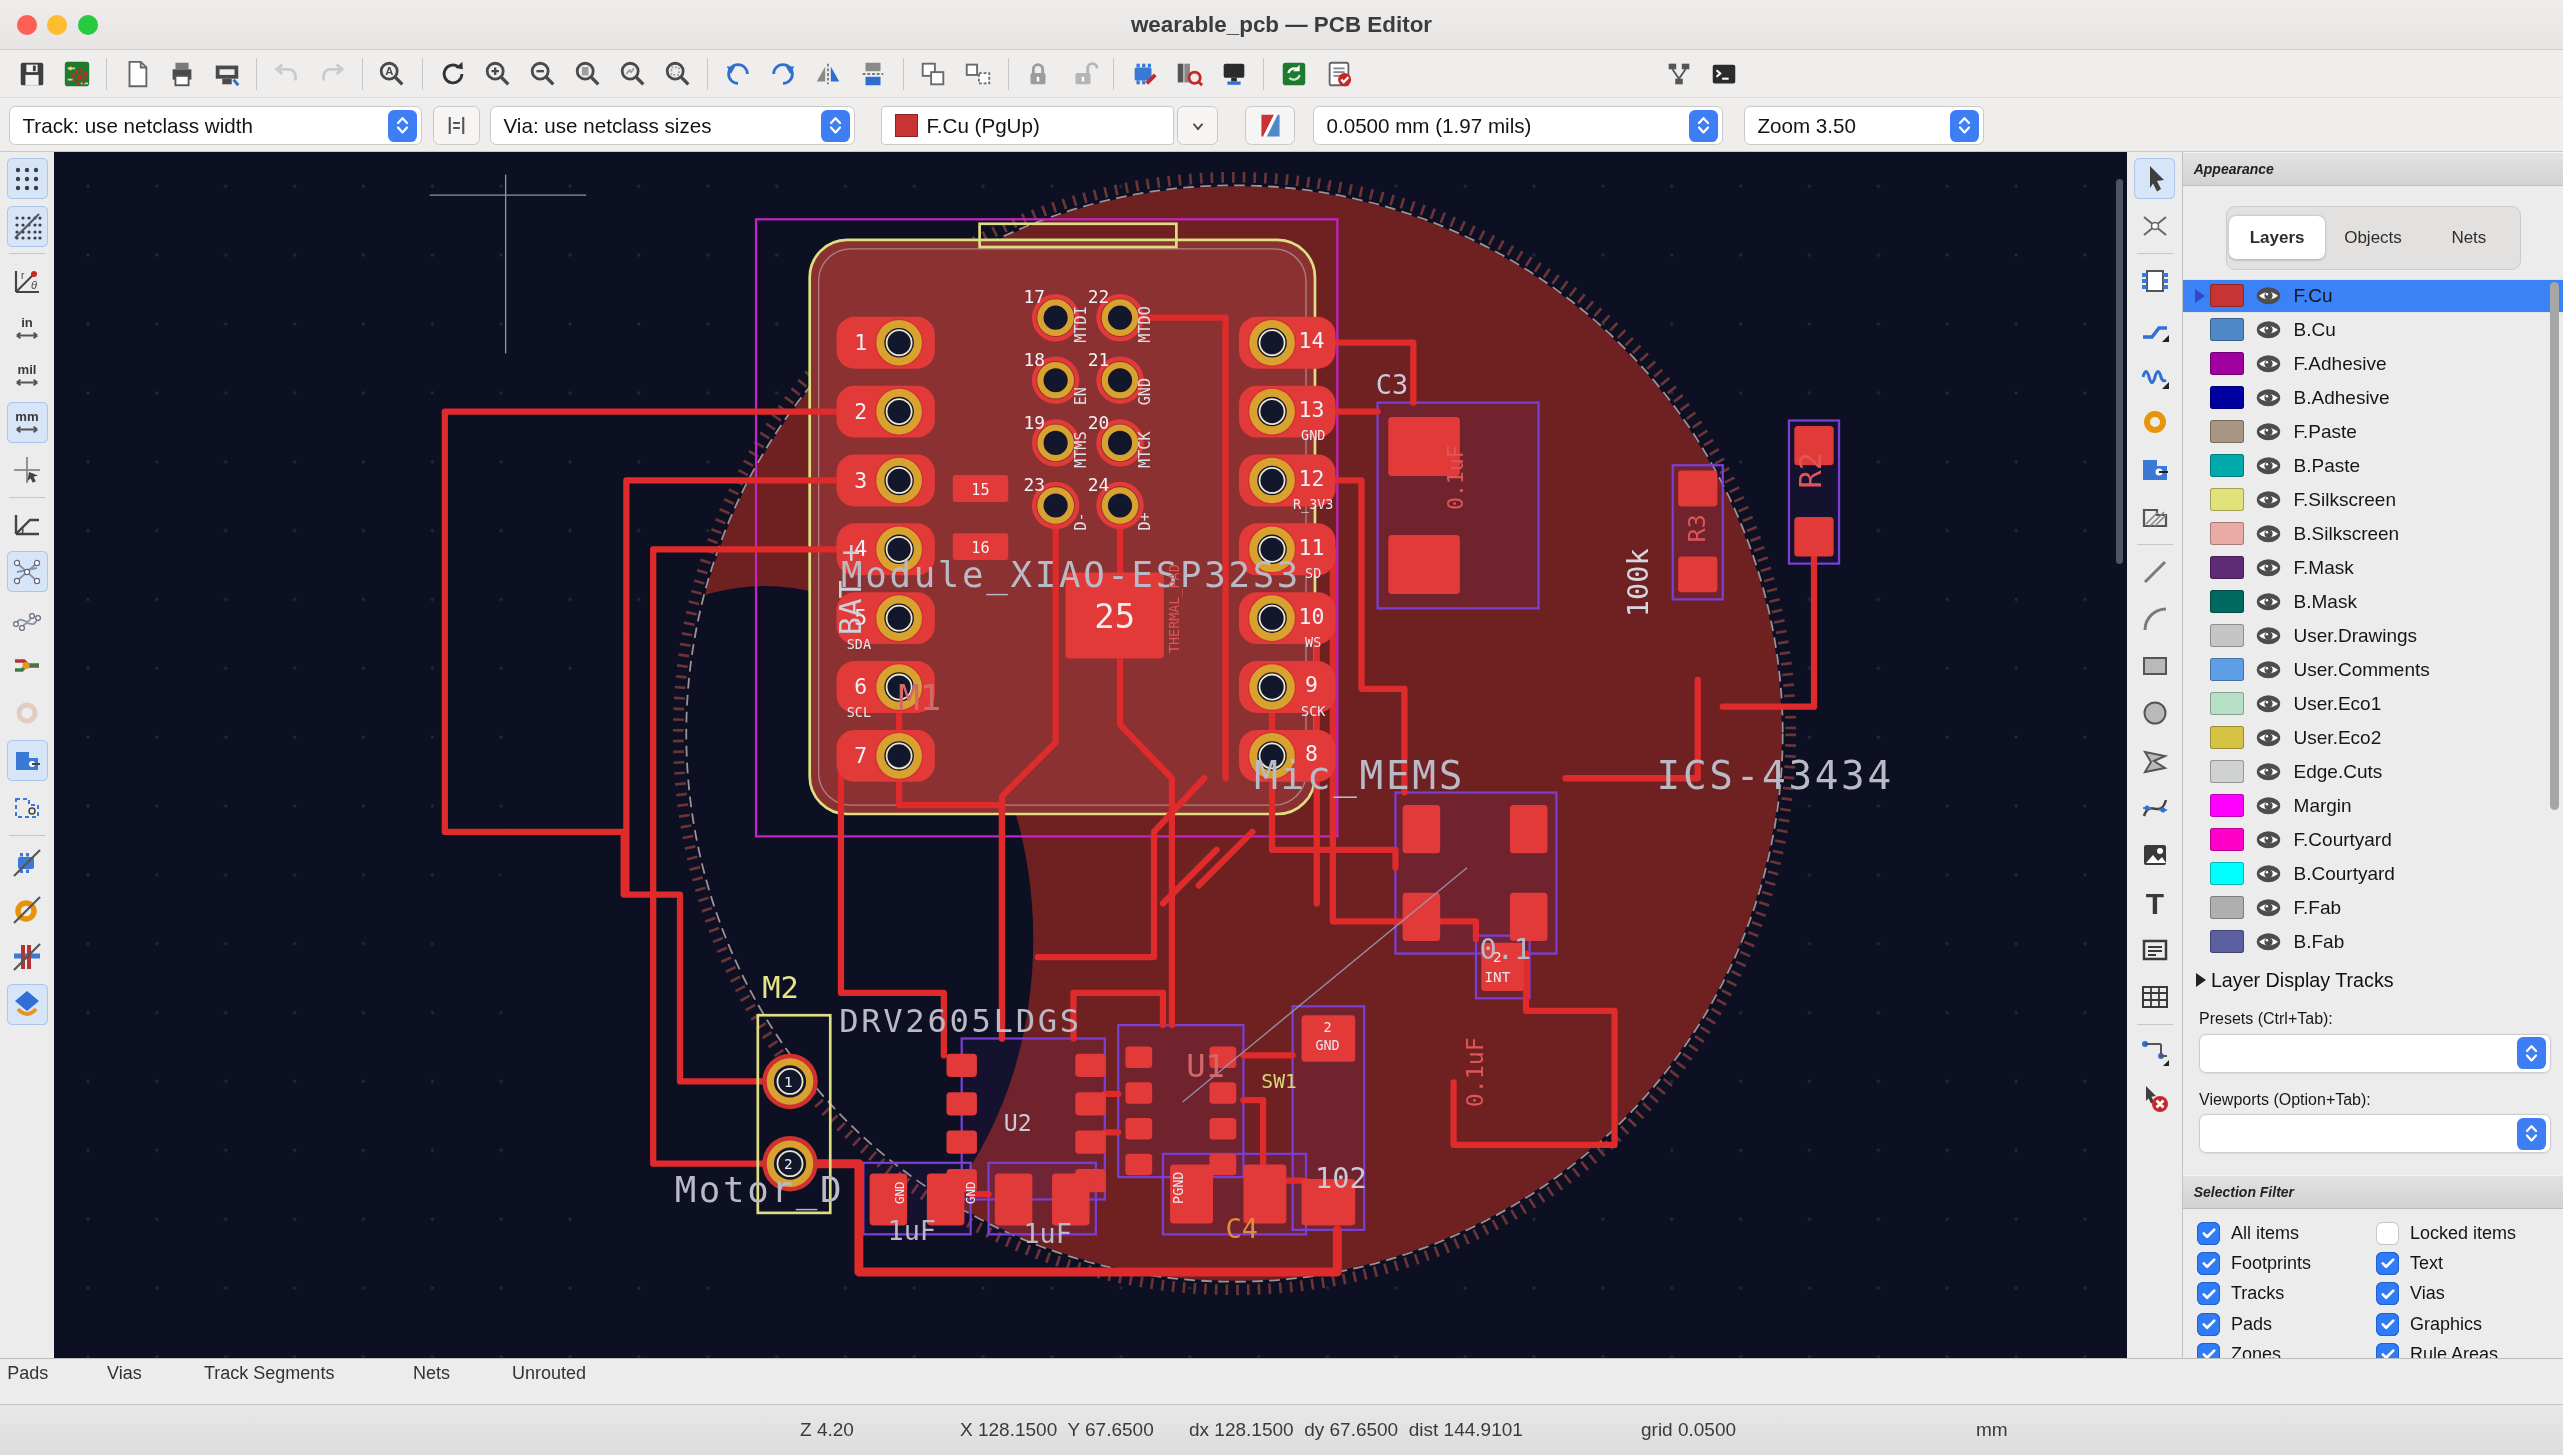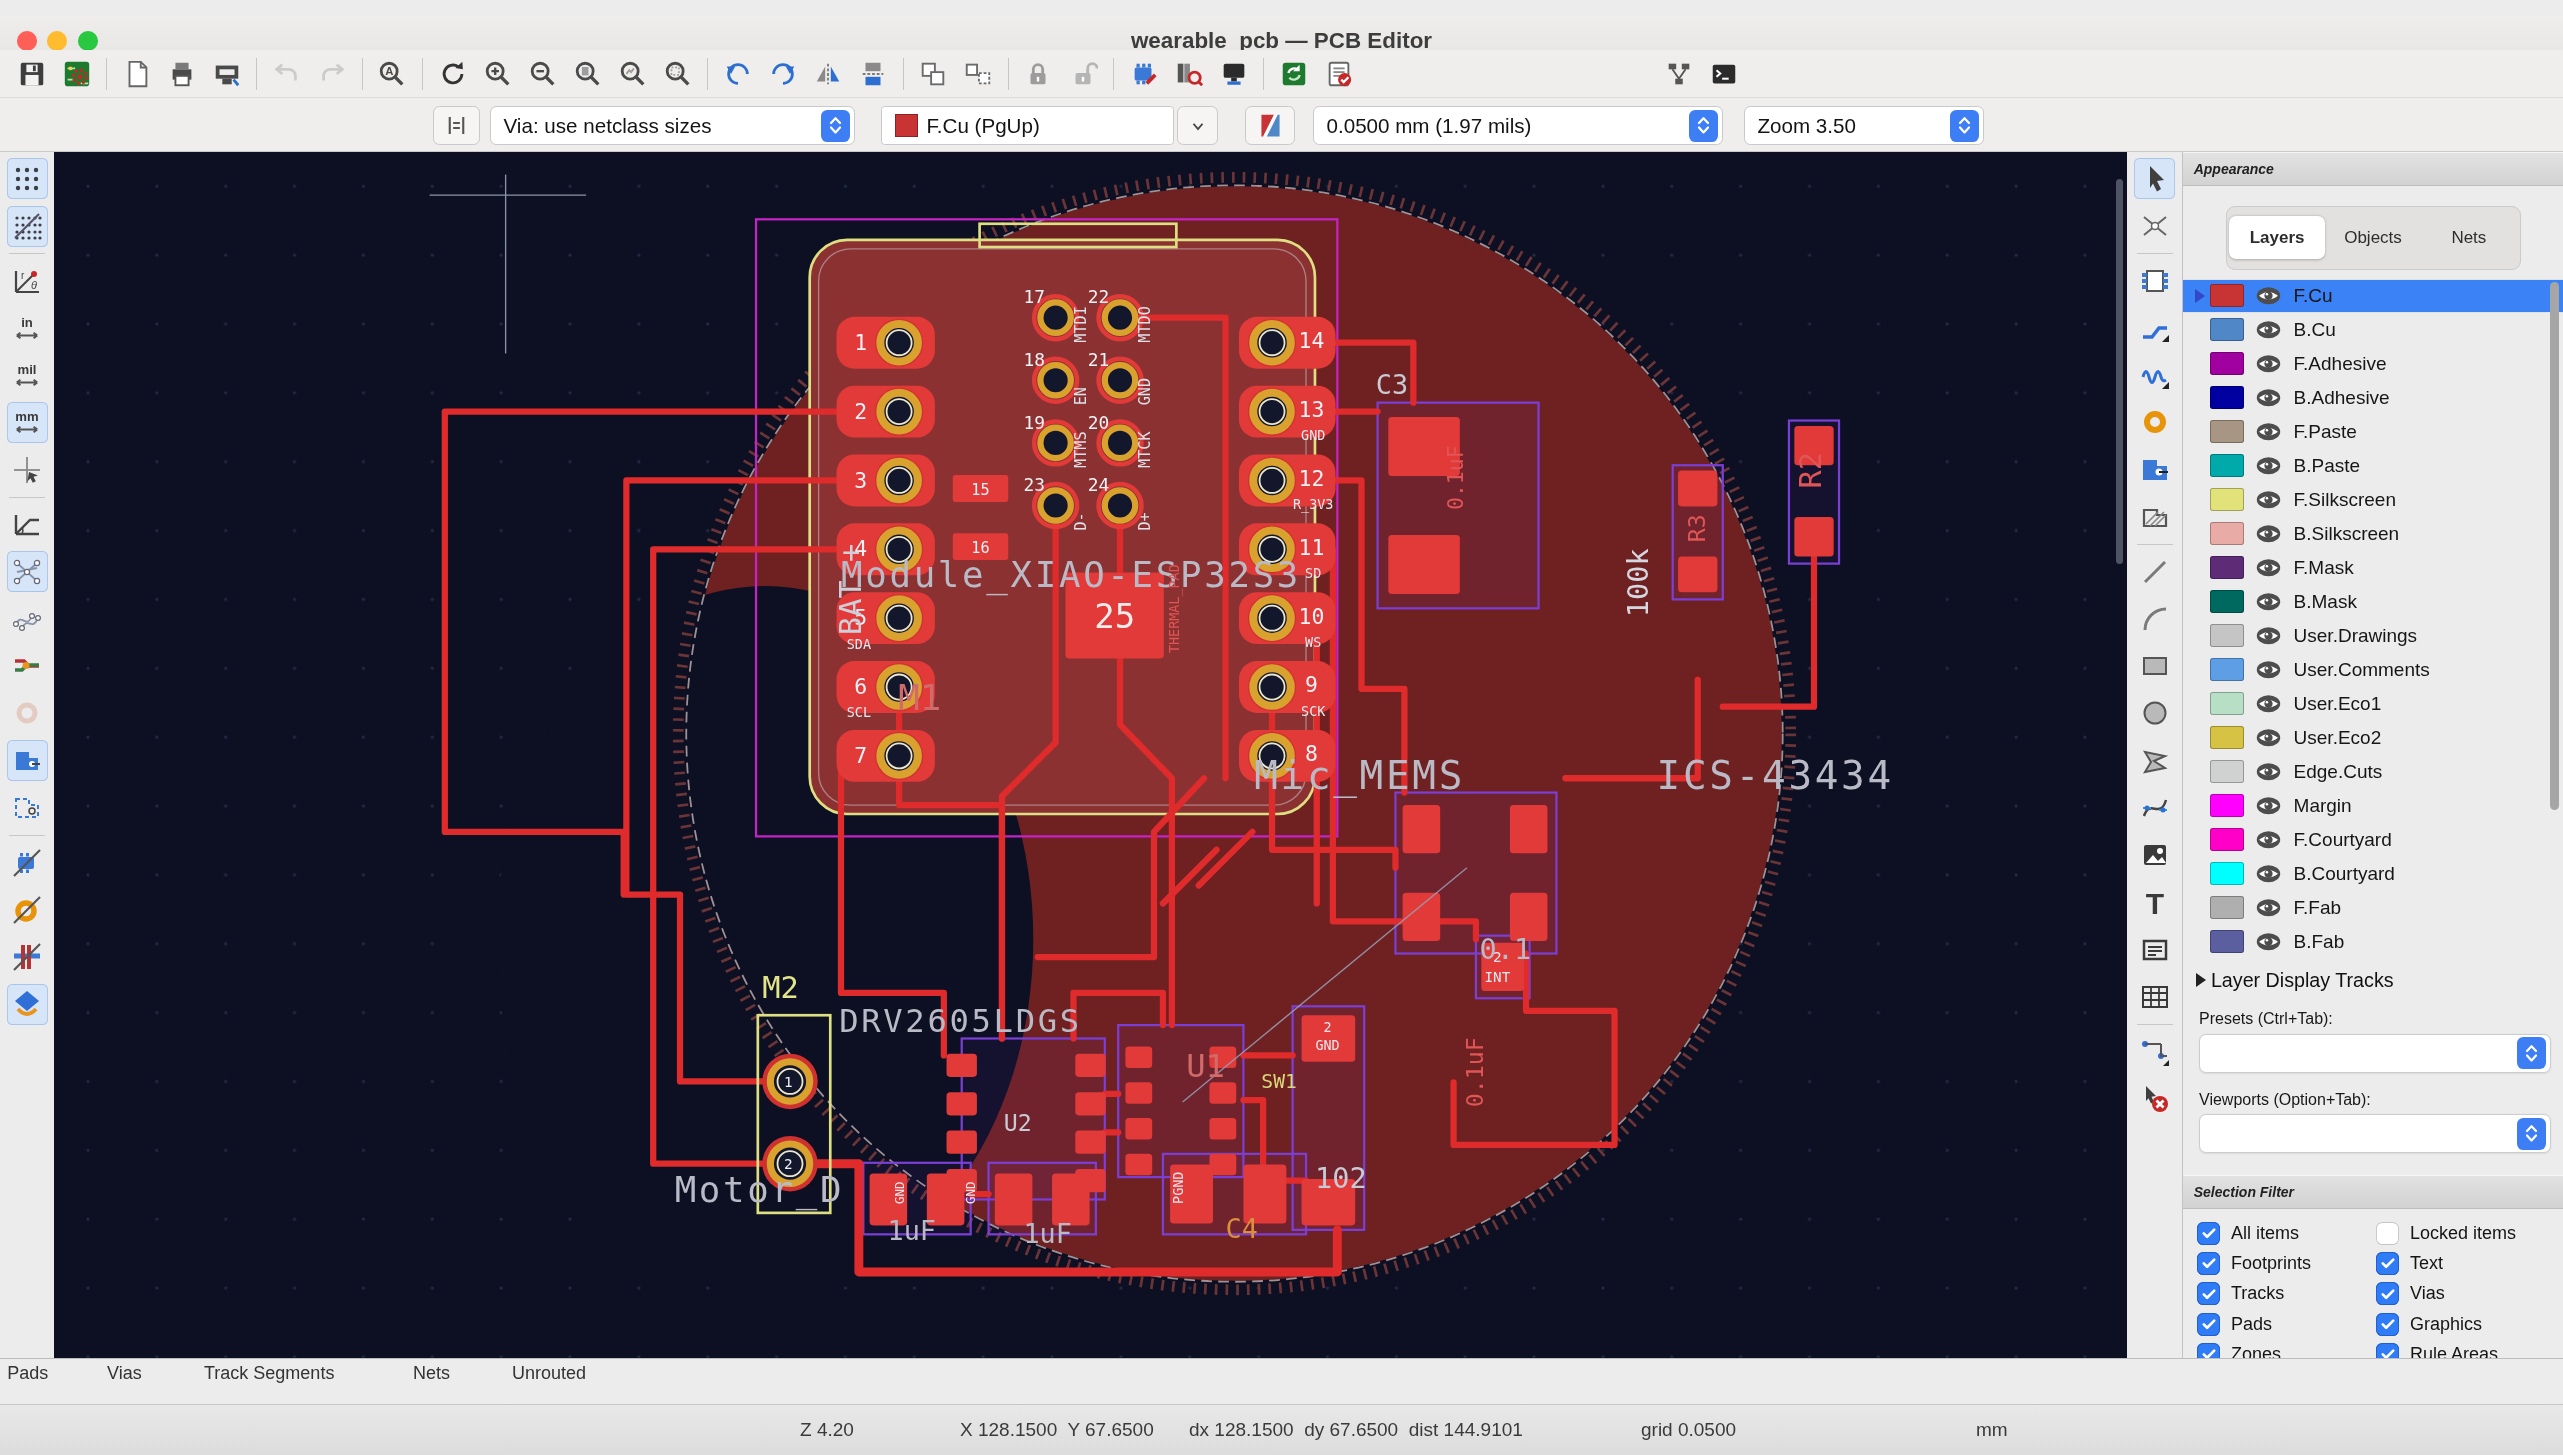--- a/index.html
+++ b/index.html
@@ -1,19 +1,19 @@
 <!DOCTYPE html>
 <html style="font-size:14.3px"><head>
 <meta charset="utf-8">
 <style>
   html,body{margin:0;padding:0;width:2563px;height:1456px;overflow:hidden;
     font-family:"Liberation Sans", sans-serif;background:#ececec;}
   *{box-sizing:border-box;}
   
-  #titlebar{position:absolute;left:0;top:16px;width:2563px;height:50px;
+  #titlebar{position:absolute;left:0;top:0;width:2563px;height:50px;
     background:linear-gradient(#eeedec,#e6e5e4);border-bottom:0.9px solid #cfcfcf;}
   .tl{position:absolute;top:15px;width:19.7px;height:19.7px;border-radius:50%;}
   #tl-close{left:17px;background:#ff5f57;}
   #tl-min{left:47px;background:#febc2e;}
   #tl-max{left:78px;background:#28c840;}
   #win-title{position:absolute;left:0;right:0;top:11.6px;text-align:center;
     font-size:22.4px;font-weight:bold;color:#3c3c3c;}
   
   #tb-main{position:absolute;left:0;top:50px;width:2563px;height:47px;background:#efeeed;
     display:flex;align-items:center;padding-left:9px;}
@@ -314,20 +314,29 @@
     <div class="icon-btn">
       <svg viewBox="0 0 32 32" width="30" height="30">
         <rect x="4" y="6" width="24" height="20" rx="2" fill="#2b2b2b"></rect>
         <path d="M8 12 l4 3.5 -4 3.5" stroke="#fff" stroke-width="2.2" fill="none"></path>
         <line x1="14" y1="21" x2="21" y2="21" stroke="#fff" stroke-width="2.2"></line>
       </svg>
     </div>
   </div>
 
 <div id="tb-opts">
+  <div class="dd" style="left:9px;width:413px;">
+    <span>Track: use netclass width</span>
+    <span class="stepper">
+        <svg viewBox="0 0 20 26" width="15" height="20.6">
+          <path d="M4 10 L10 3.5 L16 10" stroke="#fff" stroke-width="3" fill="none" stroke-linecap="round" stroke-linejoin="round"></path>
+          <path d="M4 16 L10 22.5 L16 16" stroke="#fff" stroke-width="3" fill="none" stroke-linecap="round" stroke-linejoin="round"></path>
+        </svg>
+      </span>
+  </div>
   <div class="sqbtn" style="left:433px;width:47px;">
     <svg viewBox="0 0 32 32" width="27" height="27">
         <path d="M8 6 v20 M24 6 v20" stroke="#555" stroke-width="2.5"></path>
         <path d="M12 13 h8 M12 19 h8" stroke="#555" stroke-width="2.5"></path>
       </svg>
   </div>
   <div class="dd" style="left:490px;width:365px;">
     <span>Via: use netclass sizes</span>
     <span class="stepper">
         <svg viewBox="0 0 20 26" width="15" height="20.6">

